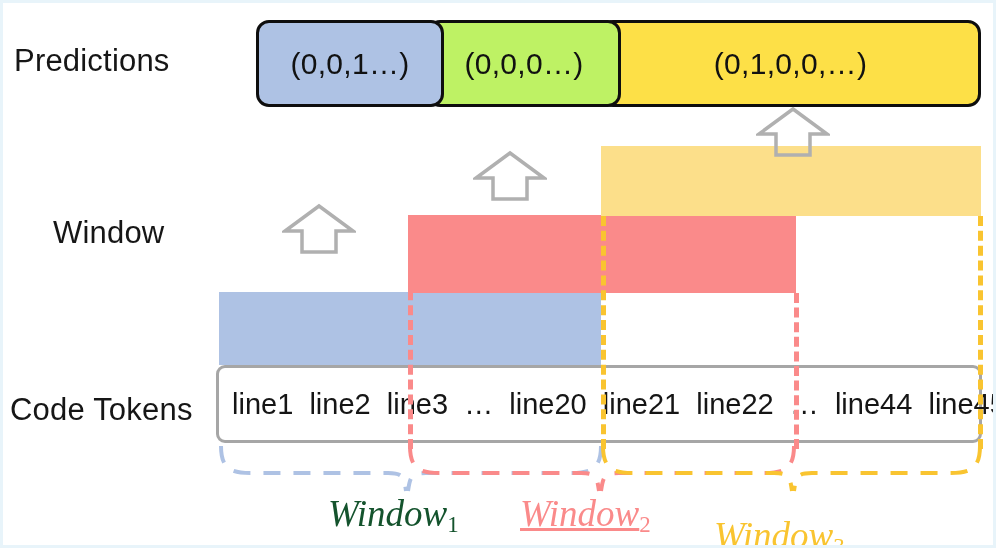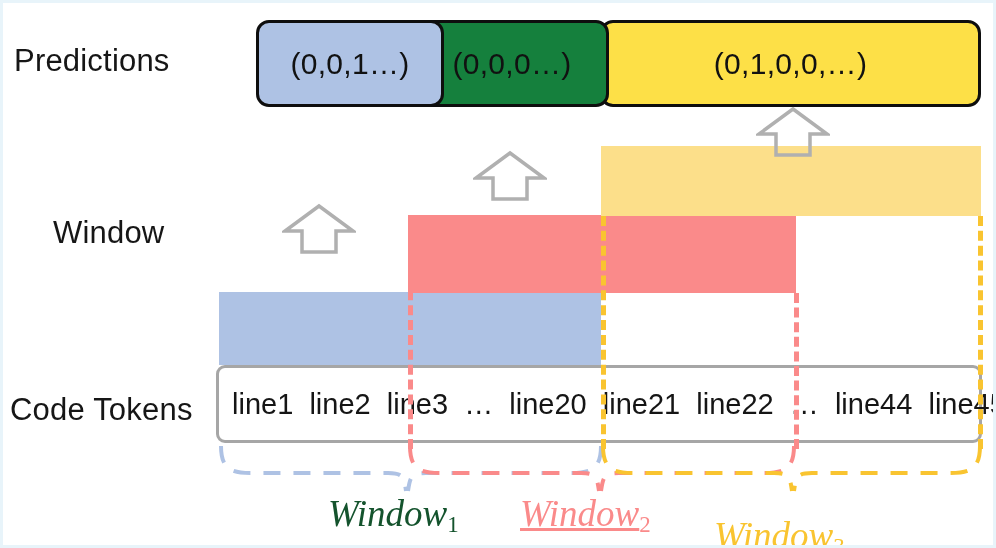--- a/index.html
+++ b/index.html
@@ -42,21 +42,21 @@
     box-sizing: border-box;
     display: flex;
     align-items: center;
     justify-content: center;
     color: #111111;
     font-family: "Liberation Sans", sans-serif;
     font-size: 30px;
     letter-spacing: 0.3px;
   }
   #pred-box-1 { left: 216px; width: 188px; background: #aec2e4; z-index: 6; margin-left: 37px; }
-  #pred-box-2 { left: 412px; width: 194px; background: #15803d; z-index: 5; }
+  #pred-box-2 { left: 424px; width: 194px; background: #bef264; z-index: 5; }
   #pred-box-3 { left: 597px; width: 381px; background: #fde047; z-index: 4; }
 
   
   .bar {
     position: absolute;
     box-sizing: border-box;
   }
   #bar-blue   { left: 216px; top: 289px; width: 382px; height: 73px;  background: #aec2e4; z-index: 2; }
   #bar-red    { left: 405px; top: 212px; width: 388px; height: 78px;  background: #fa8a8a; z-index: 3; }
   #bar-yellow { left: 598px; top: 143px; width: 380px; height: 70px;  background: #fcdf8a; z-index: 4; }

